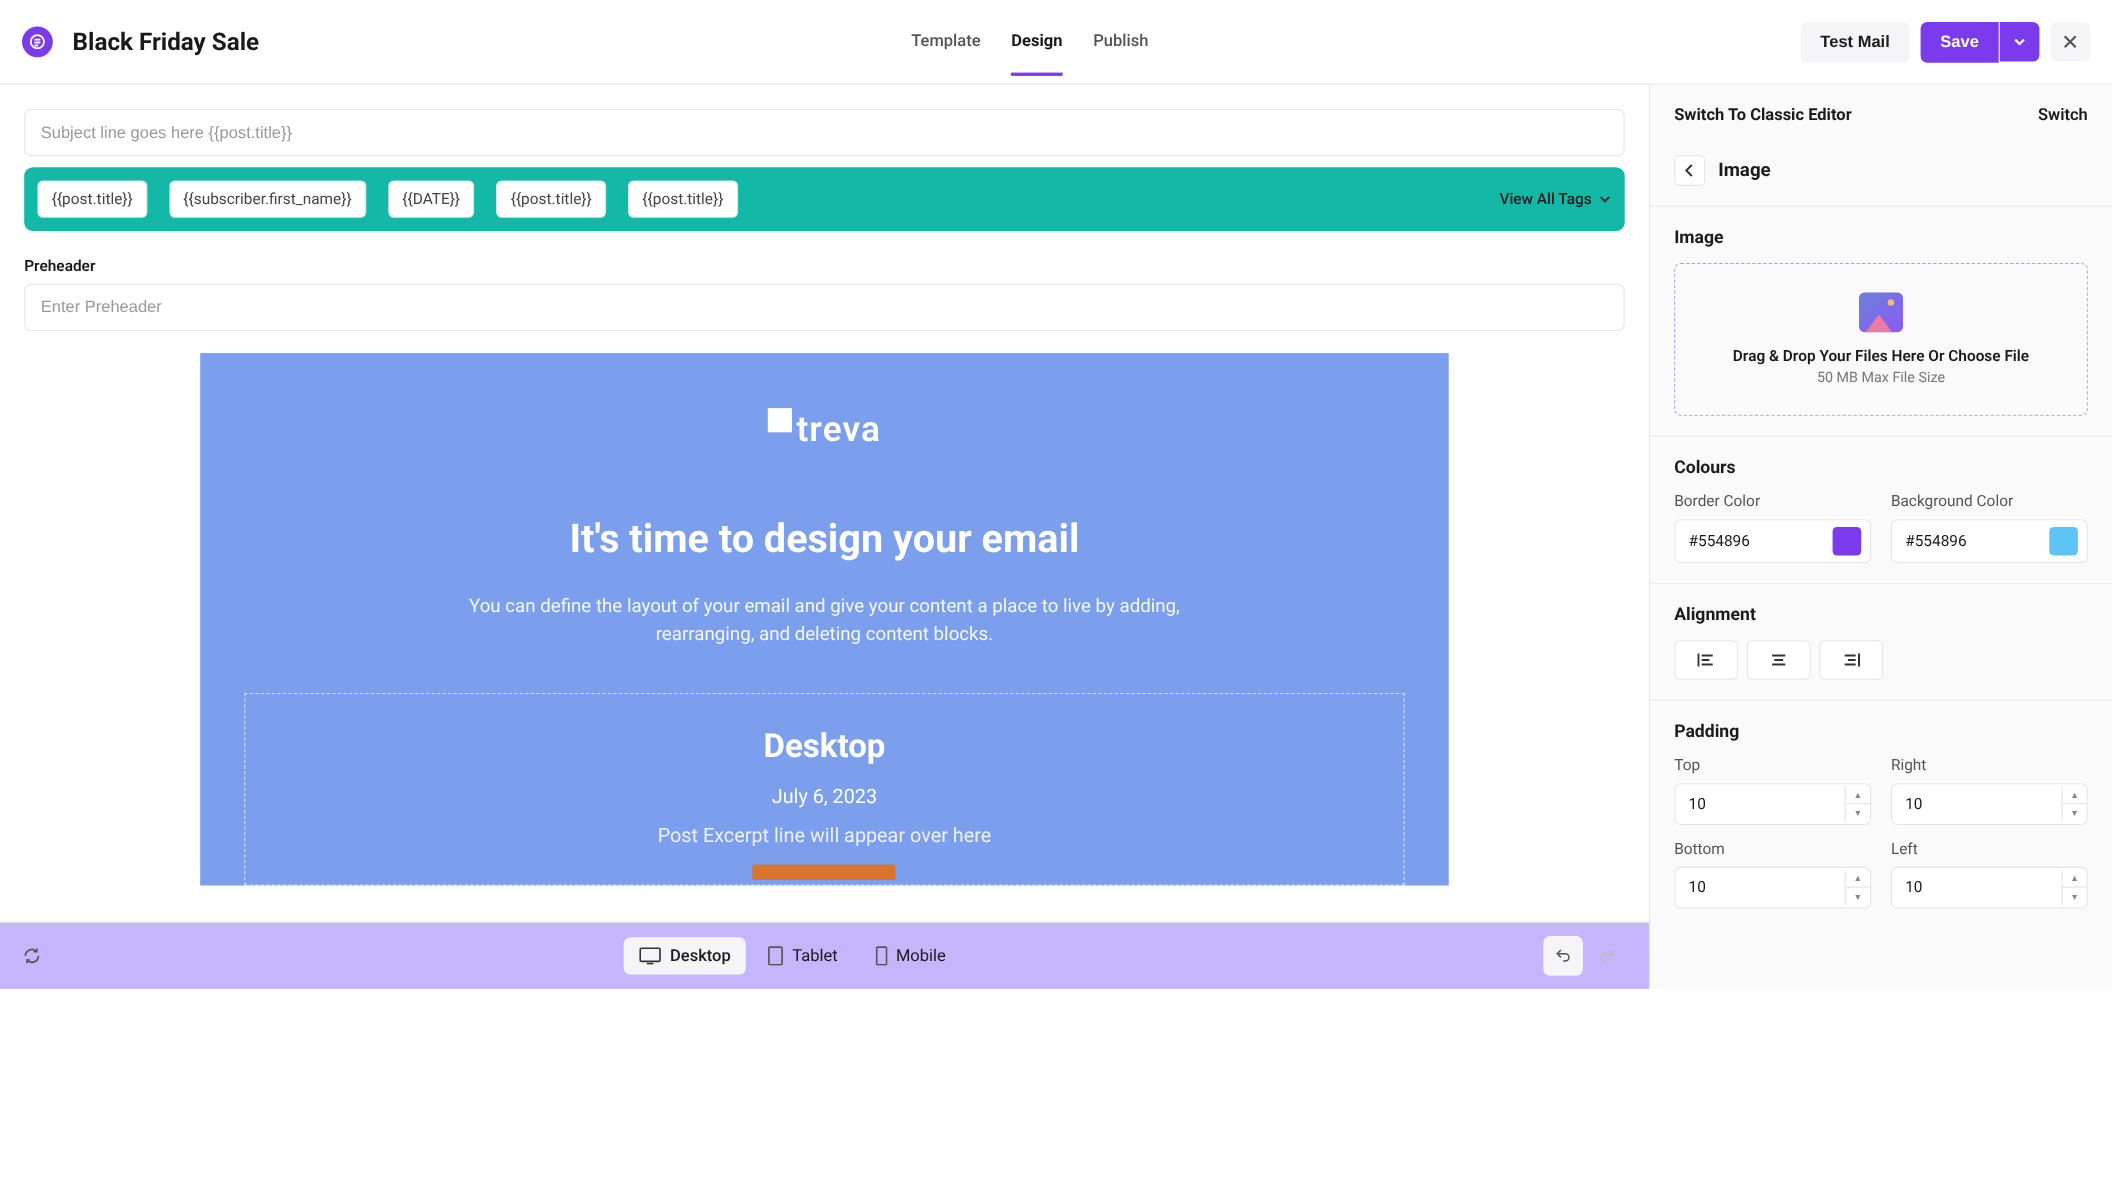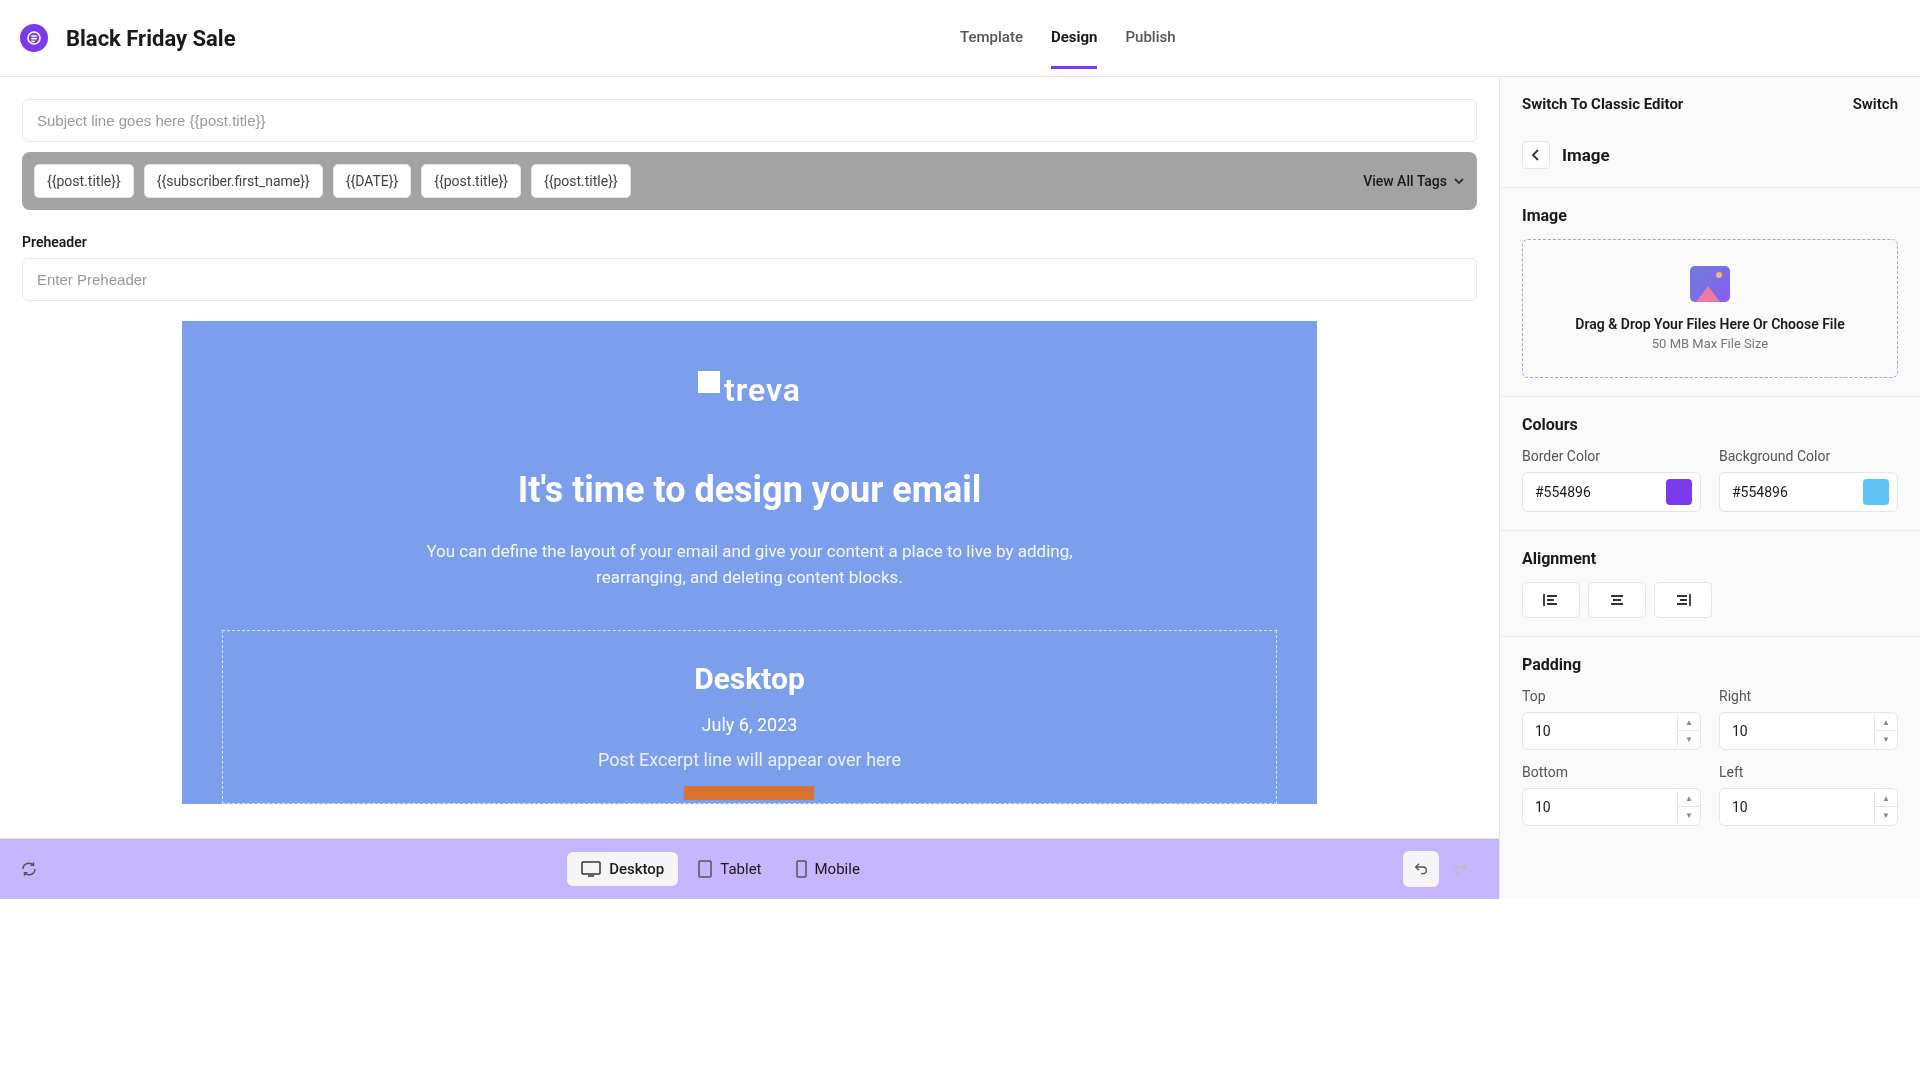--- a/index.html
+++ b/index.html
@@ -25,21 +25,21 @@
 
 .body { display: flex; height: calc(1081px * 0.76); } 
 .main { flex: 1; display: flex; flex-direction: column; border-right: 1px solid #e5e5e5; position: relative; }
 .scroll { padding: 22px; overflow-y: auto; flex: 1; }
 .scroll::-webkit-scrollbar { width: 8px; }
 .scroll::-webkit-scrollbar-thumb { background: #ccc; border-radius: 4px; }
 
 .label { font-size: 14px; font-weight: 600; margin-bottom: 8px; display: block; }
 .input { width: 100%; padding: 12px 14px; border: 1px solid #e5e5e5; border-radius: 6px; font-size: 15px; color: #0369a1; }
 .input::placeholder { color: #999; }
-.tags-row { background: #a3a3a3; border-radius: 8px; padding: 12px; margin-top: 10px; display: flex; align-items: center; gap: 10px; flex-wrap: wrap; text-align: center; }
+.tags-row { background: #14b8a6; border-radius: 8px; padding: 12px; margin-top: 10px; display: flex; align-items: center; gap: 20px; flex-wrap: wrap; text-align: center; }
 .tag { background: #fff; border: 1px solid #e5e5e5; padding: 8px 12px; border-radius: 5px; font-size: 14px; color: #444; cursor: pointer; }
 .view-all { margin-left: auto; display: flex; align-items: center; gap: 6px; font-size: 14px; font-weight: 500; cursor: pointer; }
 
 .canvas { margin: 20px auto 0; width: 78%; background: #7b9fed; color: #fff; text-align: center; padding: 50px 40px 0; }
 .canvas-logo { font-size: 32px; font-weight: 600; letter-spacing: 1px; margin-bottom: 60px; display: inline-flex; align-items: flex-start; }
 .canvas-logo .sq { width: 22px; height: 22px; background: #fff; margin-right: 4px; }
 .canvas h1 { font-size: 36px; font-weight: 700; margin-bottom: 28px; }
 .canvas p { font-size: 17px; line-height: 1.5; opacity: 0.92; max-width: 680px; margin: 0 auto 40px; }
 .block { border: 1.5px dashed rgba(255,255,255,0.7); padding: 30px 20px 0; }
 .block h2 { font-size: 30px; font-weight: 700; margin-bottom: 18px; }
@@ -99,20 +99,36 @@
     <svg viewBox="0 0 24 24" fill="none" stroke="#fff" stroke-width="2.5">
         <circle cx="12" cy="12" r="9"></circle>
         <path d="M8 9h8M8 13h8M8 17h5"></path>
       </svg>
   </div>
   <div class="title">Black Friday Sale</div>
   <div class="tabs">
     <div class="tab">Template</div>
     <div class="tab active">Design</div>
     <div class="tab">Publish</div>
+  </div>
+  <div class="header-actions">
+    <button class="btn btn-ghost">Test Mail</button>
+    <div class="save-group">
+      <button class="btn btn-primary">Save</button>
+      <div class="btn-icon purple">
+        <svg width="12" height="12" viewBox="0 0 12 12">
+            <path d="M2 4l4 4 4-4" stroke="#fff" stroke-width="2" fill="none"></path>
+          </svg>
+      </div>
+    </div>
+    <div class="btn-icon gray">
+      <svg width="14" height="14" viewBox="0 0 14 14">
+          <path d="M2 2l10 10M12 2L2 12" stroke="#555" stroke-width="2"></path>
+        </svg>
+    </div>
   </div>
 </div>
 
 <div class="body">
 
   <div class="main">
     <div class="scroll">
       <input class="input" placeholder="Subject line goes here {{post.title}}" style="">
       <div class="tags-row">
         <div class="tag">{{post.title}}</div>

